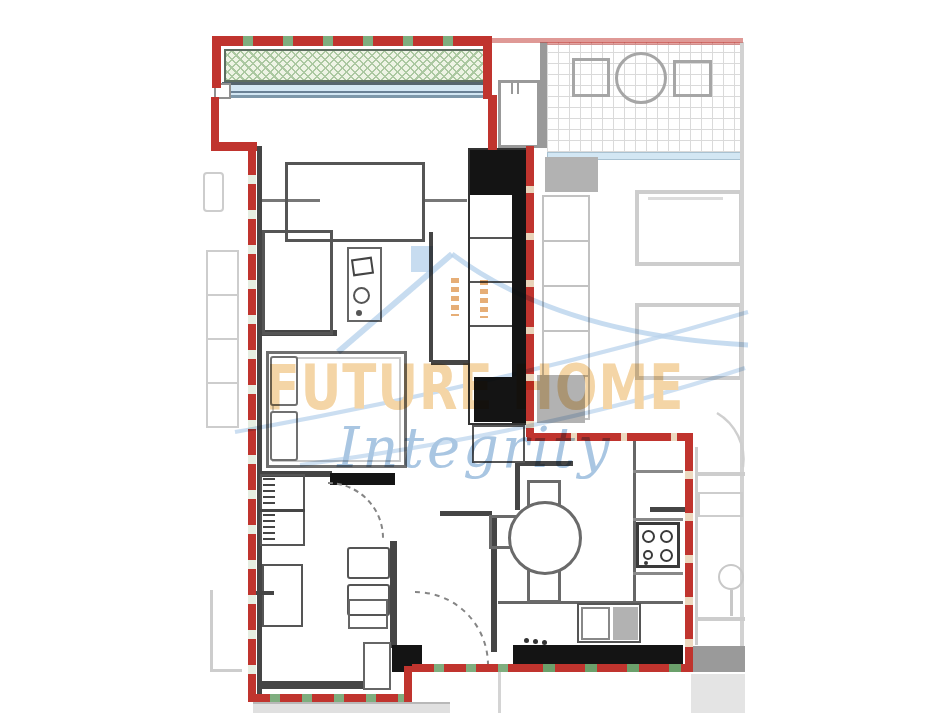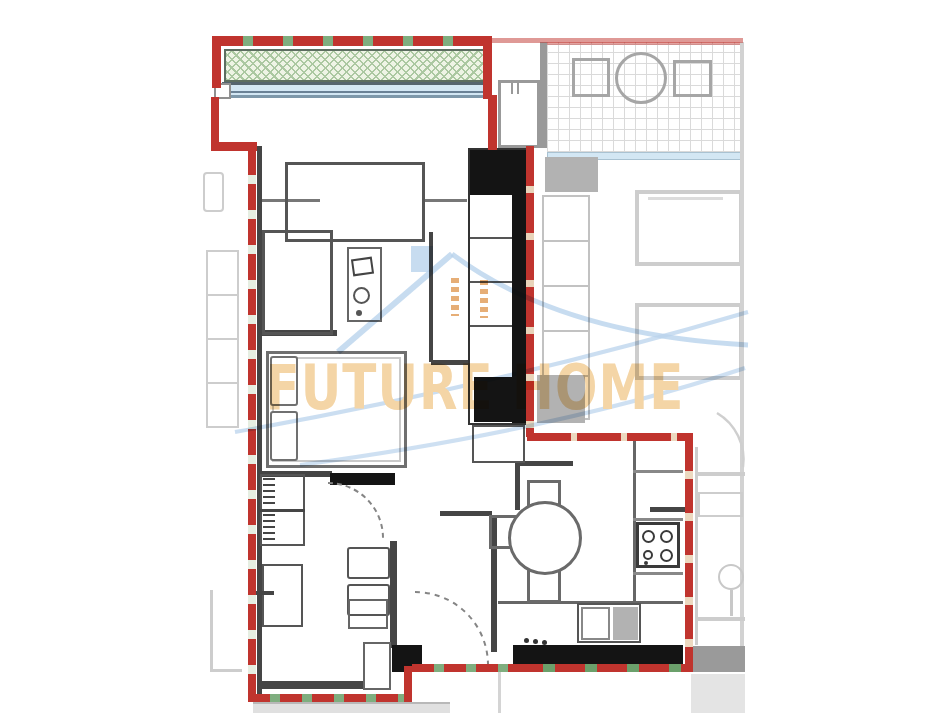--- a/index.html
+++ b/index.html
@@ -201,15 +201,16 @@
     <svg width="950" height="713" viewBox="0 0 950 713">
       <path d="M 338 352 L 452 254" fill="none" stroke="var(--house-blue)" stroke-width="6" opacity="0.8"></path>
       <path d="M 452 254 Q 560 335 748 345" fill="none" stroke="var(--house-blue)" stroke-width="5" opacity="0.8"></path>
       <path d="M 235 432 Q 500 385 748 312" fill="none" stroke="var(--house-blue)" stroke-width="4" opacity="0.75"></path>
       <path d="M 300 465 Q 560 430 745 368" fill="none" stroke="var(--house-blue)" stroke-width="4" opacity="0.7"></path>
       <rect x="411" y="246" width="22" height="26" fill="var(--house-blue)" opacity="0.8"></rect>
     </svg>
     <div class="px dots" style="left:451px;top:278px;width:8px;height:38px;"></div>
     <div class="px dots" style="left:480px;top:280px;width:8px;height:38px;"></div>
     <div id="brand">FUTURE HOME</div>
+    <div id="tagline">Integrity</div>
   </div>
 
 </div>
 
 </body></html>

